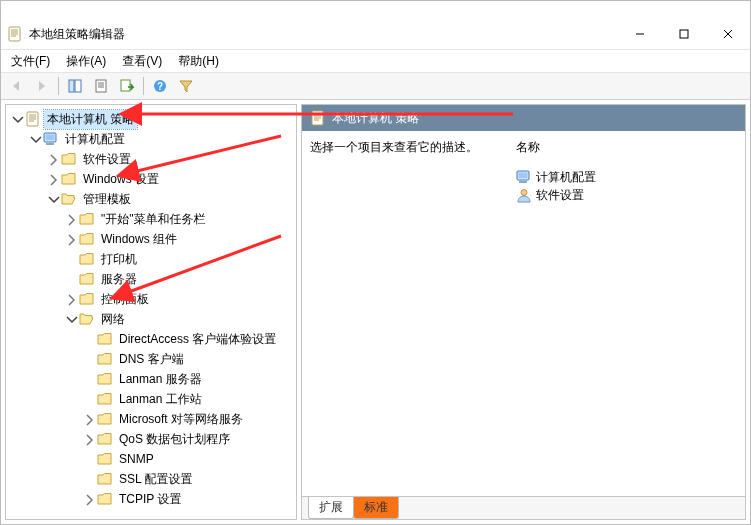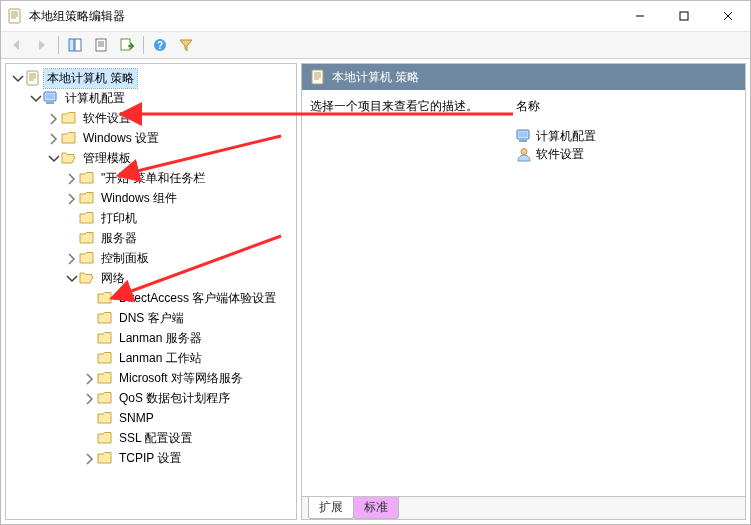--- a/index.html
+++ b/index.html
@@ -1,17 +1,17 @@
 <!DOCTYPE html>
 <html><head>
 <meta charset="utf-8">
 <style>
   html,body{margin:0;padding:0;font-family:"Microsoft YaHei","Segoe UI",sans-serif;font-size:12px;color:#000;background:#fff;height:100%;}
   .window{width:751px;height:525px;border:1px solid #bbb;box-sizing:border-box;display:flex;flex-direction:column;background:#fff;position:relative;}
-  .titlebar{height:30px;display:flex;align-items:center;padding:0 0 0 6px;border-bottom:1px solid #e5e5e5;}
+  .titlebar{height:30px;display:flex;align-items:center;padding:18px 0 0 6px;border-bottom:1px solid #e5e5e5;}
   .title-icon{width:16px;height:16px;margin-right:6px;}
   .title-text{flex:1;font-size:12px;}
   .win-controls{display:flex;height:100%;}
   .win-btn{width:44px;display:flex;align-items:center;justify-content:center;}
   .menubar{height:22px;display:flex;align-items:stretch;padding:0 2px;border-bottom:1px solid #e5e5e5;}
   .menu-item{padding:0 8px;display:flex;align-items:center;}
   .toolbar{height:26px;display:flex;align-items:center;padding:0 2px;border-bottom:1px solid #d0d0d0;background:#f6f6f6;}
   .tool-btn{width:24px;height:22px;display:flex;align-items:center;justify-content:center;border:1px solid transparent;border-radius:2px;margin-right:0px;}
   .tool-sep{width:1px;height:18px;background:#c0c0c0;margin:0 3px;}
   .tool-btn.disabled svg{opacity:.4;}
@@ -21,21 +21,21 @@
   .right-header{height:26px;background:#6e88a1;color:#fff;display:flex;align-items:center;padding-left:8px;font-size:12px;}
   .right-header .hd-icon{margin-right:6px;display:inline-flex;}
   .right-body{flex:1;display:flex;padding:8px 0 0 8px;overflow:hidden;}
   .right-left-col{width:200px;}
   .right-right-col{flex:1;padding-left:6px;padding-right:6px;overflow:auto;}
   .listview-header{font-size:12px;margin-bottom:12px;}
   .lv-row{display:flex;align-items:center;height:18px;}
   .lv-row .lv-icon{width:16px;height:16px;margin-right:4px;display:inline-flex;align-items:center;justify-content:center;}
   .tabs{height:22px;display:flex;align-items:flex-end;border-top:1px solid #c4c4c4;background:#f6f6f6;padding-left:6px;}
   .tab{padding:2px 10px;font-size:12px;border:1px solid #bbb;border-top:none;background:#fff;border-radius:0 0 3px 3px;margin-right:-1px;color:#333;}
-  .tab.inactive{background:#f0abfc;}
+  .tab.inactive{background:#f97316;}
   
   .tv{padding:4px 0 4px 2px;}
   .tv ul{list-style:none;margin:0;padding-left:18px;}
   .tv>ul{padding-left:2px;}
   .tv li{white-space:nowrap;}
   .tv-row{display:flex;align-items:center;height:20px;}
   .expander{width:14px;height:14px;display:flex;align-items:center;justify-content:center;cursor:pointer;}
   .expander-spacer{width:14px;height:14px;}
   .tv-icon{width:16px;height:16px;margin:0 3px 0 1px;display:inline-flex;align-items:center;justify-content:center;}
   .tv-label{padding:1px 3px;}
@@ -103,20 +103,34 @@
         </div>
       <div class="win-btn">
           <svg width="10" height="10">
             <line x1="1" y1="1" x2="9" y2="9" stroke="#000"></line>
             <line x1="9" y1="1" x2="1" y2="9" stroke="#000"></line>
           </svg>
         </div>
     </div>
   </div>
 
+  <div class="menubar">
+    <div class="menu-item">
+        <span>文件(F)</span>
+      </div>
+    <div class="menu-item">
+        <span>操作(A)</span>
+      </div>
+    <div class="menu-item">
+        <span>查看(V)</span>
+      </div>
+    <div class="menu-item">
+        <span>帮助(H)</span>
+      </div>
+  </div>
 
   <div class="toolbar">
     <div class="tool-btn disabled">
         <svg width="16" height="16">
           <path d="M11 3 L5 8 L11 13 Z" fill="#888"></path>
         </svg>
       </div>
     <div class="tool-btn disabled">
         <svg width="16" height="16">
           <path d="M5 3 L11 8 L5 13 Z" fill="#888"></path>

